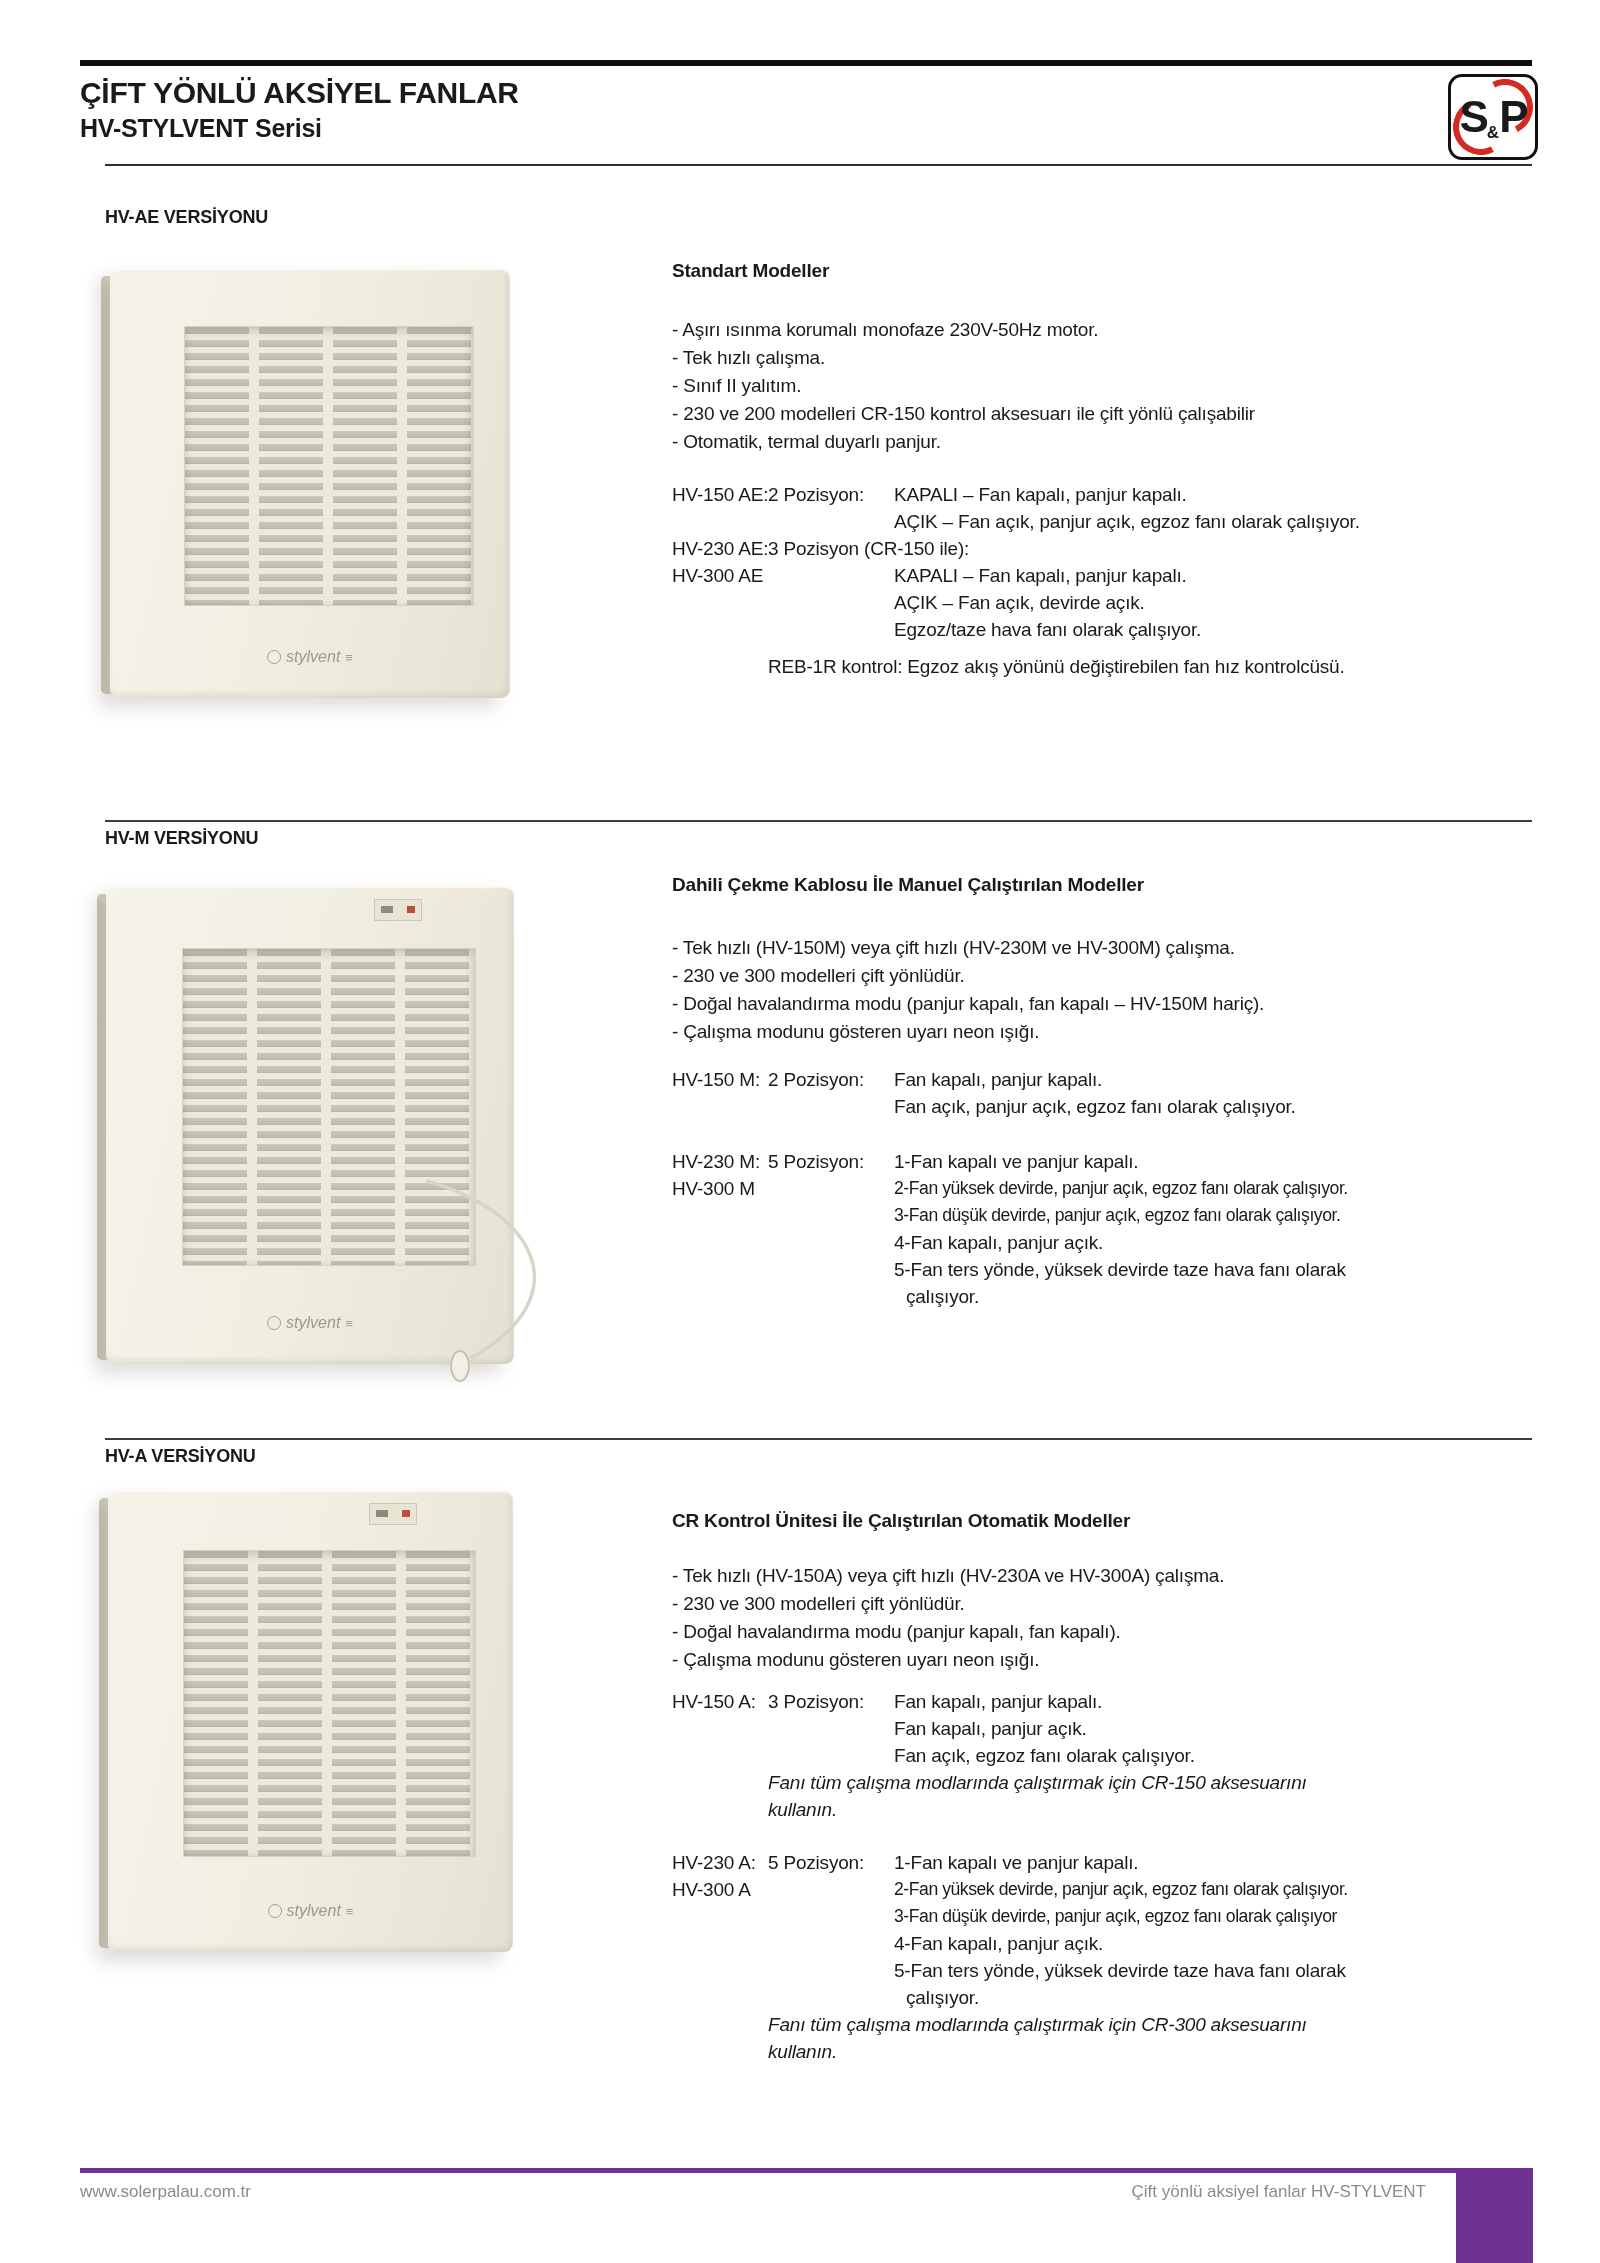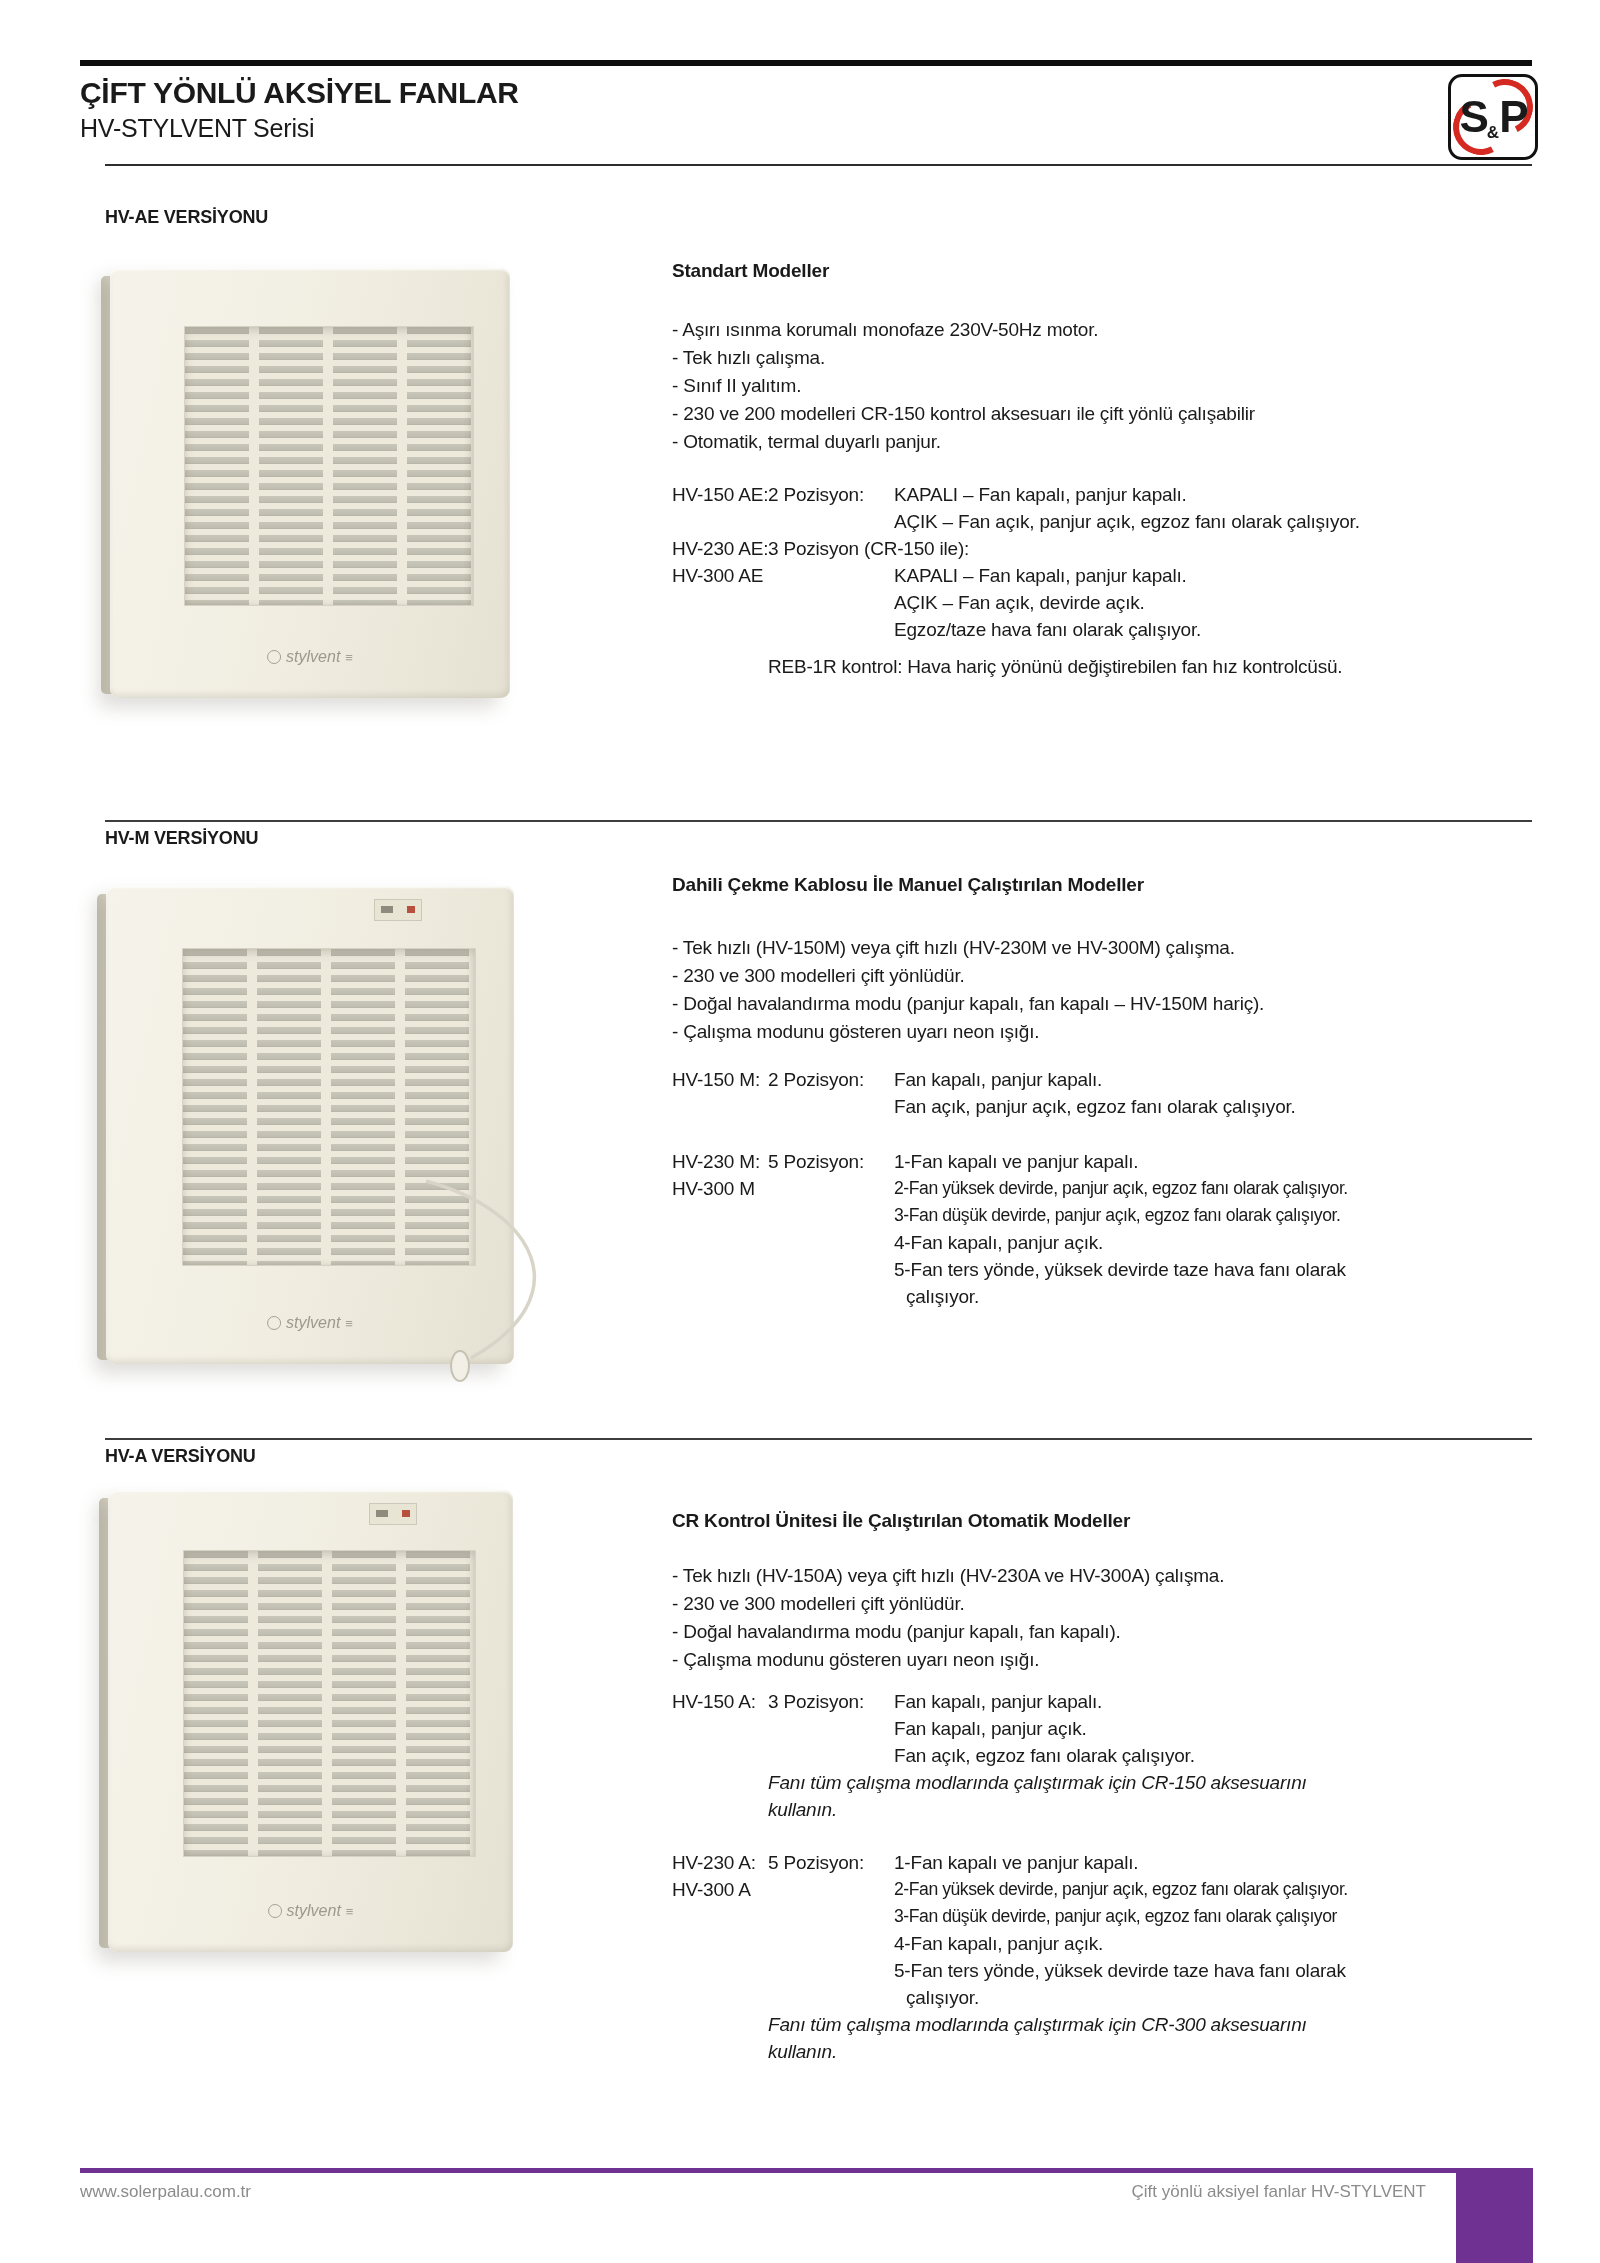--- a/index.html
+++ b/index.html
@@ -5,21 +5,21 @@
   html,body{margin:0;padding:0;background:#ffffff;}
   .page{
     position:relative;width:1600px;height:2263px;background:#ffffff;overflow:hidden;
     font-family:"Liberation Sans",sans-serif;color:#1a1a1a;border-radius:27px;
   }
   .abs{position:absolute;}
 
   
   .top-bar{left:80px;top:60px;width:1452px;height:6px;background:#0d0d0d;}
   .title{left:80px;top:76px;font-size:30px;font-weight:700;letter-spacing:-0.3px;white-space:nowrap;}
-  .subtitle{left:80px;top:114px;font-size:25px;font-weight:400;letter-spacing:-0.2px;white-space:nowrap;}
+  .subtitle{left:80px;top:114px;font-size:25px;font-weight:700;letter-spacing:-0.2px;white-space:nowrap;}
   .head-line{left:105px;top:164px;width:1427px;height:2px;background:#2e2e2e;}
 
   .sp-logo{left:1448px;top:74px;width:84px;height:80px;border:3px solid #111;border-radius:14px;background:#fff;}
   .sp-letters{position:absolute;left:0;top:0;width:100%;height:100%;display:flex;align-items:center;justify-content:center;}
   .sp-s,.sp-p{font-size:44px;font-weight:800;line-height:1;letter-spacing:-2px;}
   .sp-amp{font-size:17px;font-weight:800;align-self:flex-end;margin:0 0 14px 0;}
   .sp-arc{position:absolute;width:44px;height:44px;border:6px solid transparent;border-radius:50%;}
   .sp-arc.tr{top:2px;right:2px;border-top-color:#d42a21;border-right-color:#d42a21;transform:rotate(18deg);}
   .sp-arc.bl{bottom:2px;left:2px;border-bottom-color:#d42a21;border-left-color:#d42a21;transform:rotate(18deg);}
 
@@ -130,21 +130,21 @@
       <span class="c1">HV-300 AE</span>
       <span class="c2"></span>
       <span class="c3">
         <span class="dline">KAPALI – Fan kapalı, panjur kapalı.</span>
         <span class="dline">AÇIK – Fan açık, devirde açık.</span>
         <span class="dline">Egzoz/taze hava fanı olarak çalışıyor.</span>
       </span>
     </div>
   </div>
 
-  <div class="abs sec-note" style="left:768px;top:656px">REB-1R kontrol: Hava hariç yönünü değiştirebilen fan hız kontrolcüsü.</div>
+  <div class="abs sec-note" style="left:768px;top:656px">REB-1R kontrol: Egzoz akış yönünü değiştirebilen fan hız kontrolcüsü.</div>
 
   <div class="abs divider" style="top:820px"></div>
   <div class="abs sec-head" style="top:828px">HV-M VERSİYONU</div>
 
   <div class="abs fan" style="left:106px;top:886px;width:408px;height:478px;">
     <div class="fan-side"></div>
     <div class="fan-body">
       <div class="fan-sticker" style="right:92px;"></div>
       <div class="fan-grille" style="top:62px;left:76px;right:38px;bottom:98px;"></div>
       <div class="fan-brand">

